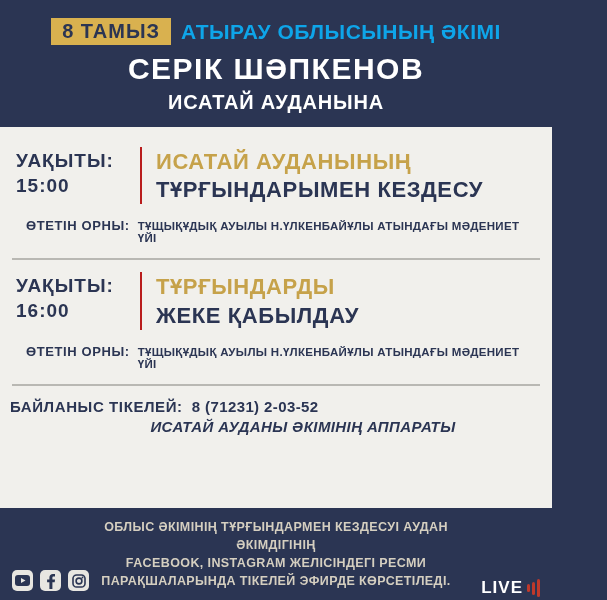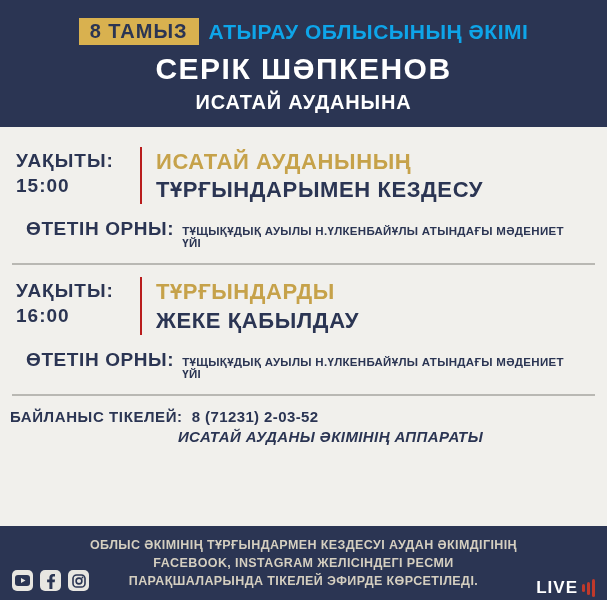--- a/index.html
+++ b/index.html
@@ -8,21 +8,21 @@
   }
   body {
     width: 607px;
     height: 600px;
     background: #2b3553;
     font-family: "Liberation Sans", sans-serif;
     overflow: hidden;
   }
   .poster {
     position: relative;
-    width: 607px;
+    width: 552px;
     height: 600px;
     background: #2b3553;
     box-sizing: border-box;
     display: flex;
     flex-direction: column;
   }
 
   
   .header {
     padding: 18px 14px 12px 14px;
@@ -123,21 +123,21 @@
   }
   .place-row {
     display: flex;
     align-items: baseline;
     gap: 8px;
     padding: 14px 16px 4px 10px;
   }
   .place-label {
     color: #2b3553;
     font-weight: bold;
-    font-size: 19px;
+    font-size: 13px;
     letter-spacing: 0.6px;
     white-space: nowrap;
   }
   .place-value {
     color: #2b3553;
     font-weight: bold;
     font-size: 11.5px;
     letter-spacing: 0.3px;
   }
   .divider {

